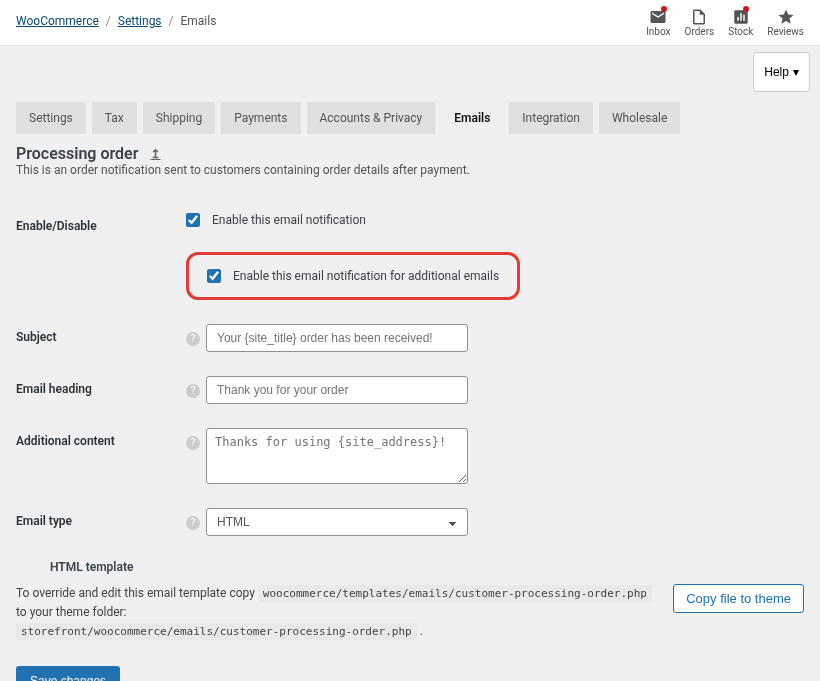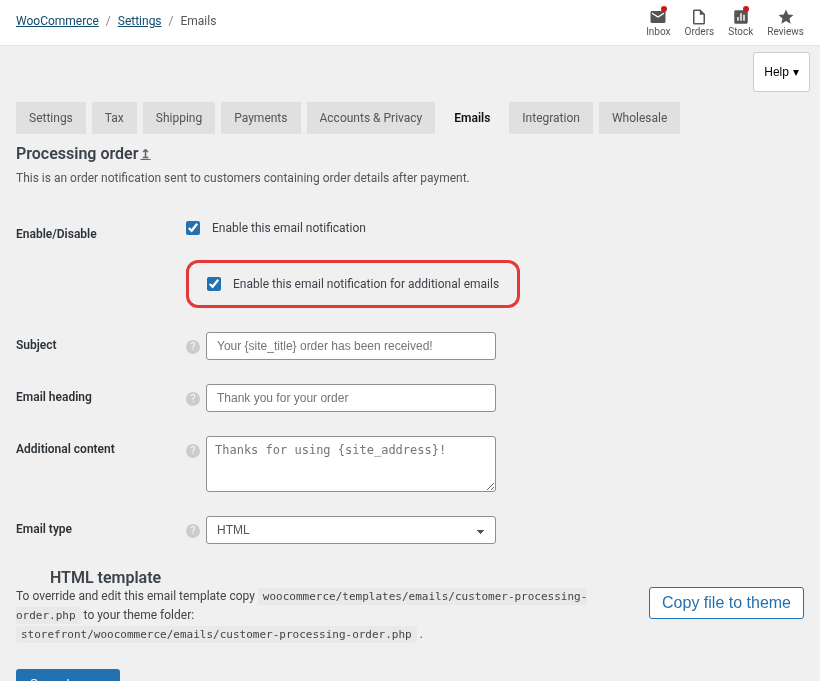--- a/index.html
+++ b/index.html
@@ -24,42 +24,42 @@
   .top-icons { display: flex; gap: 14px; }
   .top-icon-item { display: flex; flex-direction: column; align-items: center; font-size: 10px; color: #555; cursor:pointer; position:relative;}
   .top-icon-item svg { width: 18px; height: 18px; fill: #555; }
   .top-icon-item .dot { position:absolute; top:-2px; right:4px; width:6px; height:6px; border-radius:50%; background:#cc1818;}
   .help-row { display:flex; justify-content:flex-end; padding:6px 10px; background:#f0f0f1;}
   .help-btn { background:#fff; border:1px solid #ccc; border-radius:3px; padding:12px 10px; font-size:12px; cursor:pointer; display:flex; align-items:center; gap:4px;}
   .content { padding: 4px 16px 30px; }
   .tabs { display: flex; gap: 6px; margin-bottom: 10px; flex-wrap:wrap;}
   .tab { background:#e0e0e0; color:#555; padding:8px 12px; font-size:12px; cursor:pointer; border:1px solid transparent;}
   .tab.active { background:#f0f0f1; color:#111; font-weight:600; }
-  h2.page-title { font-size:16px; font-weight:600; margin-bottom:8px; display:flex; align-items:center; gap:2px;text-align:center;}
+  h2.page-title { font-size:16px; font-weight:600; display:flex; align-items:center; gap:12px;text-align:center;}
   .back-arrow { color:#666; font-size:12px; cursor:pointer; text-decoration:underline;}
   .desc { font-size:12px; color:#555; margin-bottom:36px; }
   .form-row { display:flex; align-items:flex-start; margin-bottom:24px; }
   .form-row.tight { margin-bottom:19px; }
   .form-label { width:170px; font-size:12px; font-weight:600; color:#2c3338; padding-top:6px; }
   .help-q { width:14px; height:14px; border-radius:50%; background:#888; color:#888; display:inline-flex; align-items:center; justify-content:center; font-size:10px; margin-right:6px; flex-shrink:0; margin-top:8px; background:#ccc; color:#fff; line-height:14px;}
   .form-field { flex:1; }
   .checkbox-wrap { display:flex; align-items:center; gap:12px; font-size:12px; color:#3c434a;}
   input[type=checkbox] { width:14px; height:14px; accent-color:#2271b1; cursor:pointer;}
   input[type=text], textarea, select {
-    width: 290px; padding:6px 10px; border:1px solid #8c8f94; border-radius:3px;
+    width: 262px; padding:6px 10px; border:1px solid #8c8f94; border-radius:3px;
     font-size:12px; color:#555; background:#fff;
   }
   textarea { height:56px; resize:both;padding-left:8px; }
   select { appearance:none; background-image: linear-gradient(45deg, transparent 50%, #555 50%), linear-gradient(135deg, #555 50%, transparent 50%); background-position: calc(100% - 14px) 13px, calc(100% - 10px) 13px; background-size:4px 4px,4px 4px; background-repeat:no-repeat; }
   .highlight-box { border:3px solid #e53935; border-radius:12px; padding:14px 18px; display:inline-block; }
-  .section-title { font-size:16px; font-weight:600; margin-top:10px; padding-left:34px;}
+  .section-title { font-size:12px; font-weight:600; margin-top:10px; margin-bottom:10px;padding-left:34px;}
   .template-text { font-size:12px; color:#444; line-height:1.6; }
   code { background:#e9e9e9; padding:2px 5px; font-family:ui-monospace,Menlo,Consolas,monospace; font-size:11px; border-radius:2px;}
   .template-row { display:flex; justify-content:flex-start; align-items:flex-start; gap:20px; margin-bottom:24px;}
-  .copy-btn { background:#fff; color:#2271b1; border:1px solid #2271b1; padding:6px 12px; font-size:16px; border-radius:3px; cursor:pointer; white-space:nowrap;}
+  .copy-btn { background:#fff; color:#2271b1; border:1px solid #2271b1; padding:6px 12px; font-size:13px; border-radius:3px; cursor:pointer; white-space:nowrap;}
   .save-btn { background:#2271b1; color:#fff; border:none; padding:8px 14px; font-size:12px; border-radius:3px; cursor:pointer;}
   .spacer-left { width:170px; flex-shrink:0;}
   .field-wrap { display:flex; align-items:flex-start; }
 </style>
 </head>
 <body>
 
 <div class="top-bar">
   <div class="breadcrumb">
     <a>WooCommerce</a>

